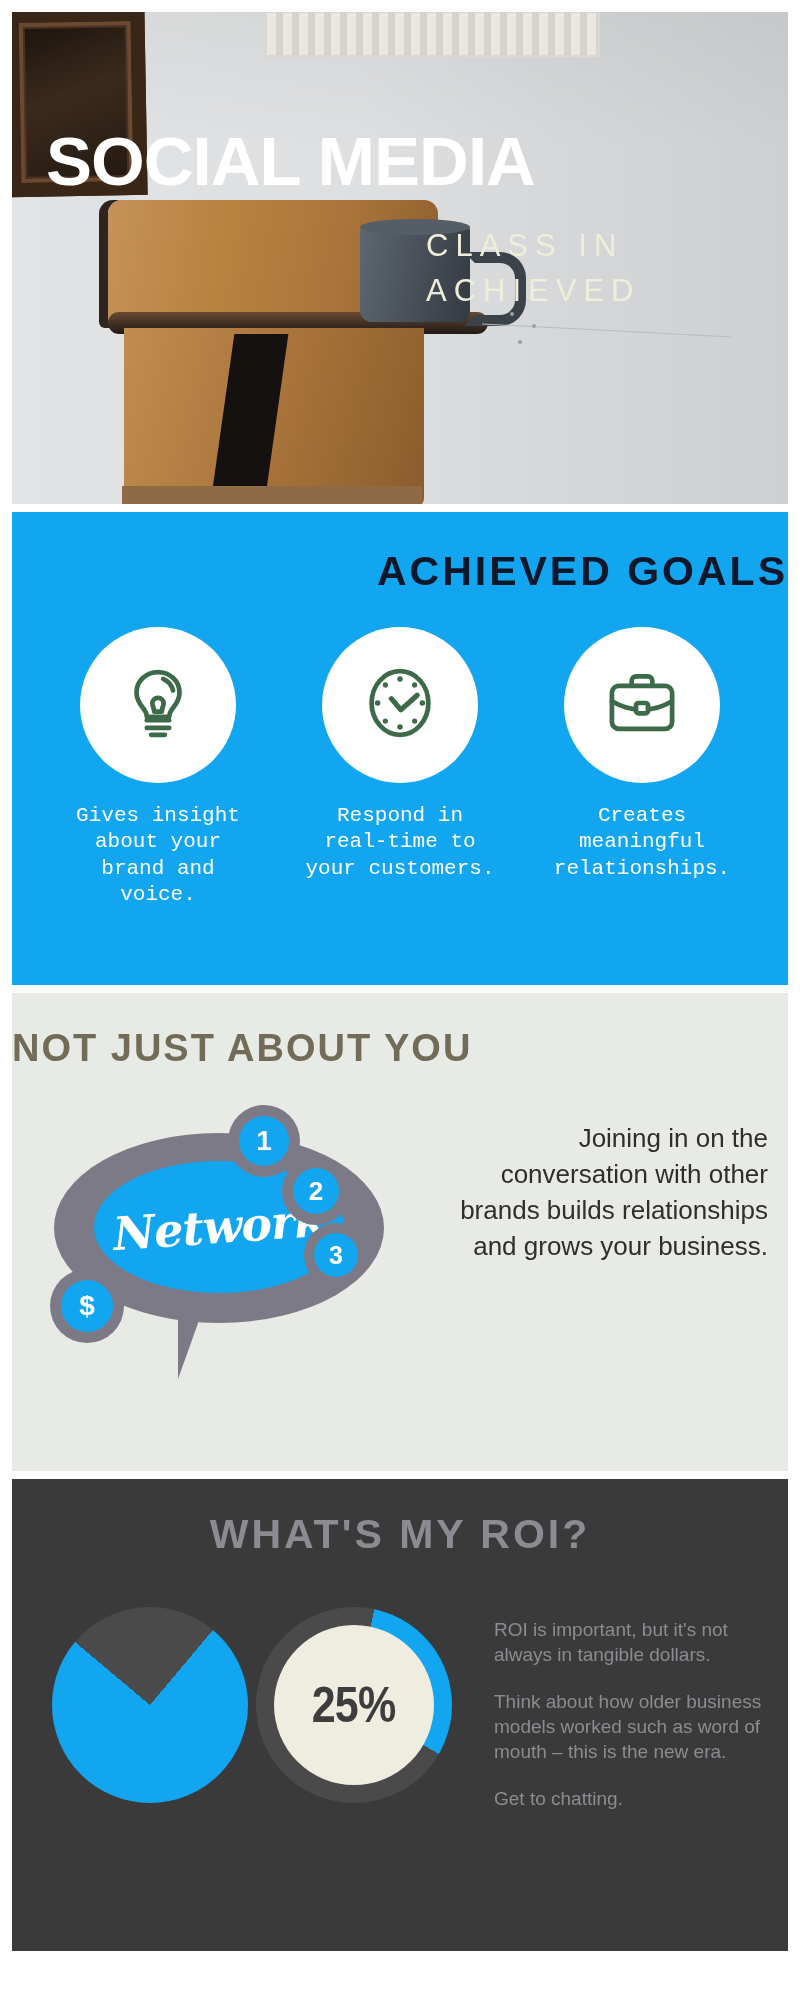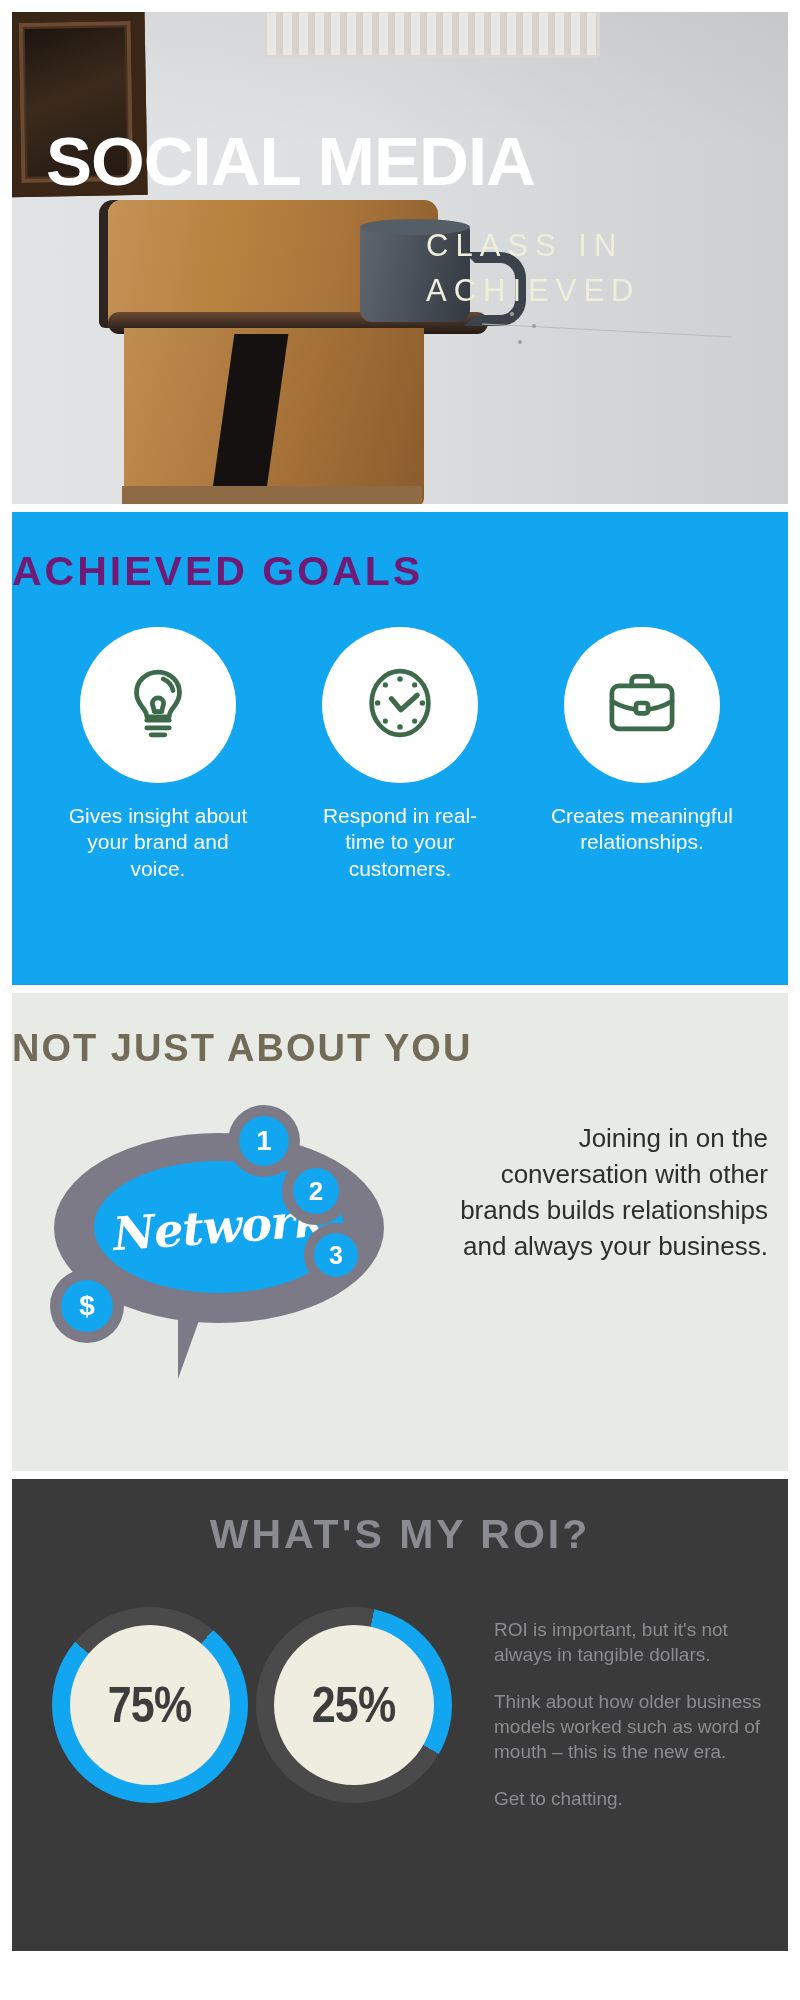--- a/index.html
+++ b/index.html
@@ -161,25 +161,25 @@
   .goals {
     position: relative;
     width: 776px;
     height: 473px;
     margin-top: 8px;
     background: #12a5f0;
     box-sizing: border-box;
     padding-top: 36px;
   }
   .goals-title {
-    color: #701a75;
+    color: #0f172a;
     font-size: 41px;
     font-weight: bold;
     letter-spacing: 3px;
-    text-align: left;
+    text-align: right;
     margin-bottom: 32px;
   }
   .goals-row {
     display: flex;
     justify-content: center;
     gap: 52px;
     padding: 0 44px;
   }
   .goal-col {
     width: 190px;
@@ -194,20 +194,21 @@
     display: flex;
     align-items: center;
     justify-content: center;
     margin-bottom: 20px;
   }
   .goal-label {
     color: #ffffff;
     font-size: 21px;
     line-height: 1.25;
     text-align: center;
+    font-family: Liberation Mono, monospace;
   }
 
   
   .network {
     position: relative;
     width: 776px;
     height: 478px;
     margin-top: 8px;
     background: #e8eae5;
     box-sizing: border-box;
@@ -463,32 +464,29 @@
         <span>2</span>
       </div>
       <div class="node node-3">
         <span>3</span>
       </div>
       <div class="node node-d">
         <span>$</span>
       </div>
     </div>
 
-    <div class="net-para">Joining in on the conversation with other brands builds relationships and always your business.</div>
+    <div class="net-para">Joining in on the conversation with other brands builds relationships and grows your business.</div>
   </div>
 
   <div class="roi">
     <div class="roi-title">WHAT'S MY ROI?</div>
 
     <div class="donuts">
       <div class="donut">
         <div class="ring" style="background: conic-gradient(from 40deg, #12a5f0 0turn 0.75turn, #4a4a4a 0.75turn 1turn);"></div>
-        <div class="hole">
-          <span class="pct">75%</span>
-        </div>
       </div>
       <div class="donut">
         <div class="ring" style="background: conic-gradient(from 12deg, #12a5f0 0turn 0.30turn, #4a4a4a 0.30turn 1turn);"></div>
         <div class="hole">
           <span class="pct">25%</span>
         </div>
       </div>
     </div>
 
     <div class="roi-text">

